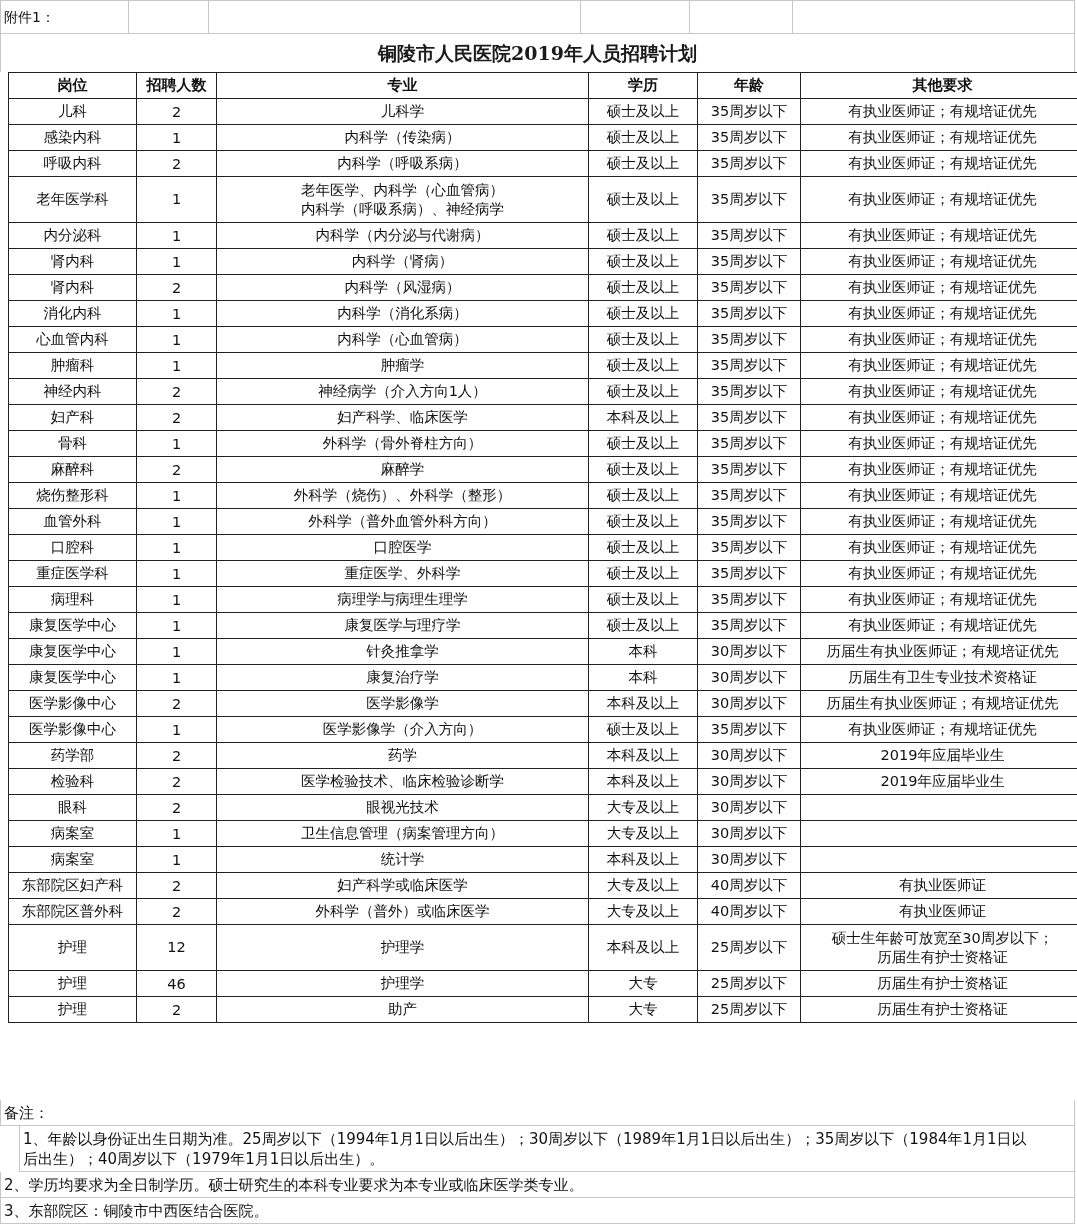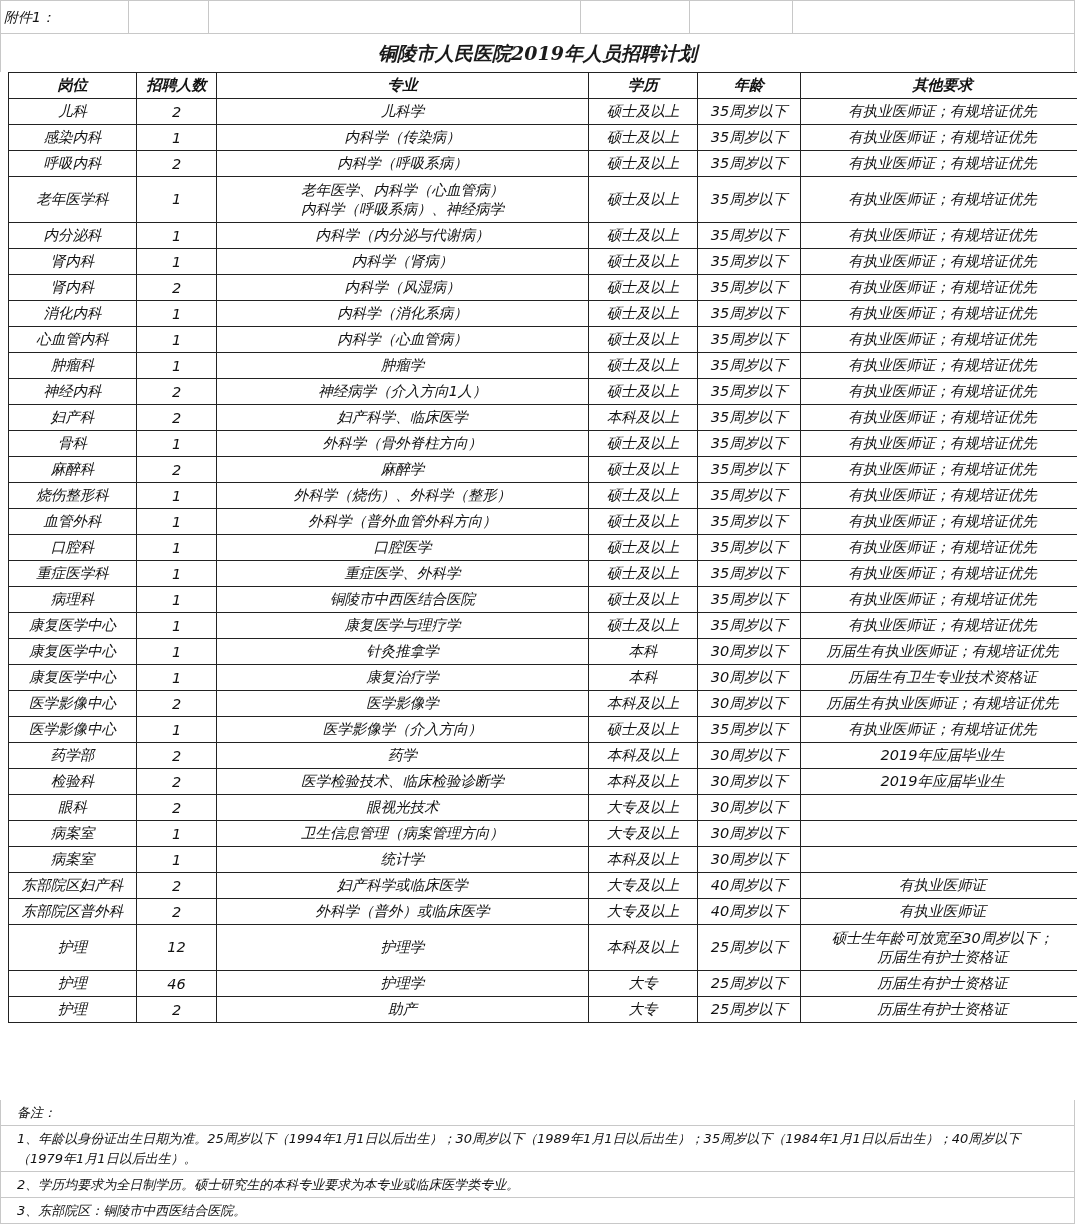--- a/index.html
+++ b/index.html
@@ -1,30 +1,30 @@
 <!DOCTYPE html>
 <html><head>
 <meta charset="utf-8">
 <style>
   html, body { margin:0; padding:0; background:#ffffff; }
   body { width:1077px; height:1224px; overflow:hidden; font-family:"DejaVu Sans", "Liberation Sans", sans-serif; color:#111; }
-  .sheet { position:relative; width:1077px; height:1224px;font-style:italic; }
+  .sheet { position:relative; width:1077px; height:1224px; }
   .toprow { position:absolute; left:0; top:0; width:1075px; height:34px; display:flex; border-top:1px solid #c8c8c8; border-bottom:1px solid #c8c8c8; box-sizing:border-box; }
   .toprow div { border-left:1px solid #c8c8c8; box-sizing:border-box; height:100%; font-size:14px; line-height:33px; padding-left:3px; }
   .toprow div:last-child { border-right:1px solid #c8c8c8; }
   .title { position:absolute; left:0; top:34px; width:1075px; height:38px; border-left:1px solid #c8c8c8; border-right:1px solid #c8c8c8; box-sizing:border-box; text-align:center; font-family:"DejaVu Serif", "Liberation Serif", serif; font-weight:bold; font-size:19px; line-height:38px; color:#1a1a1a; }
   table.plan { position:absolute; left:8px; top:72px; border-collapse:collapse; table-layout:fixed; width:1076px; }
   table.plan td, table.plan th { border:1px solid #222; text-align:center; vertical-align:middle; font-size:14.5px; padding:0; overflow:hidden; white-space:nowrap; }
   table.plan th { font-weight:bold; font-family:"DejaVu Serif", "Liberation Serif", serif; font-size:15px; height:25px; }
   table.plan td { height:25px; }
   table.plan tr.tall td { height:45px; line-height:19px; }
   .notes { position:absolute; left:0; top:1100px; width:1075px; }
-  .note { border-left:1px solid #c8c8c8; border-right:1px solid #c8c8c8; border-bottom:1px solid #c8c8c8; box-sizing:border-box; font-size:13px; padding-left:16px; }
+  .note { border-left:1px solid #c8c8c8; border-right:1px solid #c8c8c8; border-bottom:1px solid #c8c8c8; box-sizing:border-box; font-size:15px; padding-left:3px; }
   .note.single { height:26px; line-height:26px; }
-  .note.double { height:46px; line-height:20px; padding-top:3px; white-space:normal; padding-right:40px; }
+  .note.double { height:46px; line-height:20px; padding-top:3px; white-space:normal; padding-right:40px;margin-left:19px; }
 </style>
 </head>
 <body>
 
 <div class="sheet">
   <div class="toprow">
     <div style="width:128px">附件1：</div>
     <div style="width:80px"></div>
     <div style="width:372px"></div>
     <div style="width:109px"></div>
@@ -197,21 +197,21 @@
           <td>重症医学科</td>
           <td>1</td>
           <td>重症医学、外科学</td>
           <td>硕士及以上</td>
           <td>35周岁以下</td>
           <td>有执业医师证；有规培证优先</td>
         </tr>
         <tr>
           <td>病理科</td>
           <td>1</td>
-          <td>铜陵市中西医结合医院</td>
+          <td>病理学与病理生理学</td>
           <td>硕士及以上</td>
           <td>35周岁以下</td>
           <td>有执业医师证；有规培证优先</td>
         </tr>
         <tr>
           <td>康复医学中心</td>
           <td>1</td>
           <td>康复医学与理疗学</td>
           <td>硕士及以上</td>
           <td>35周岁以下</td>

